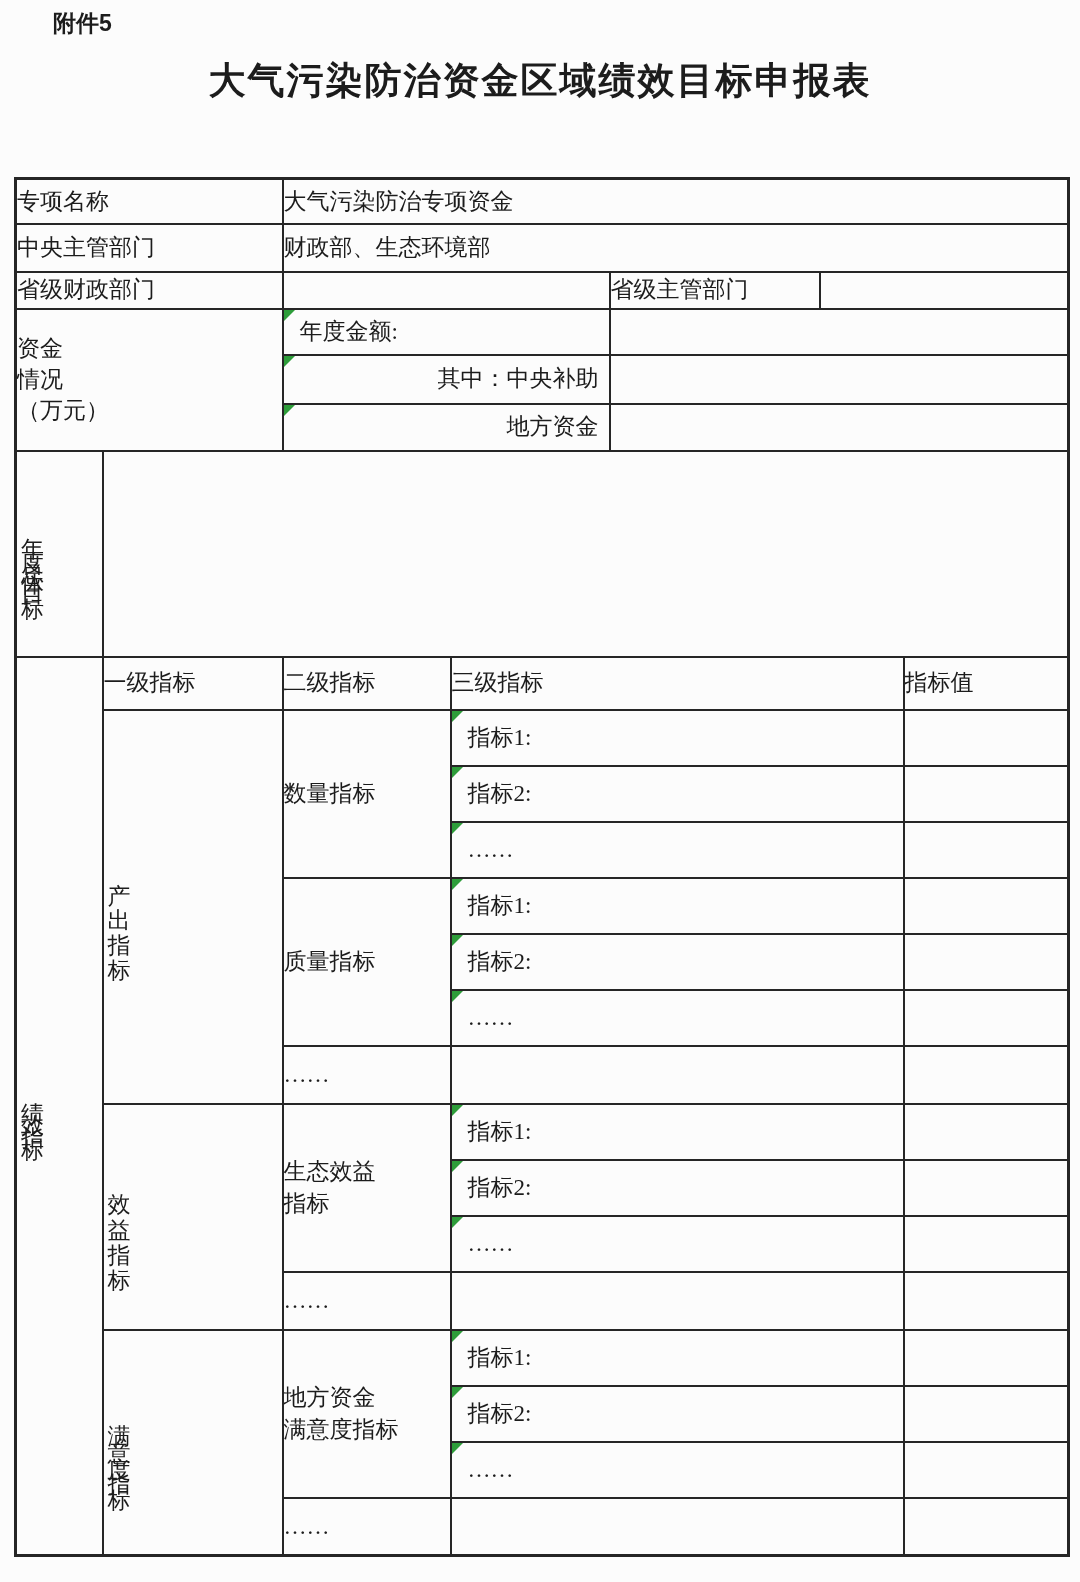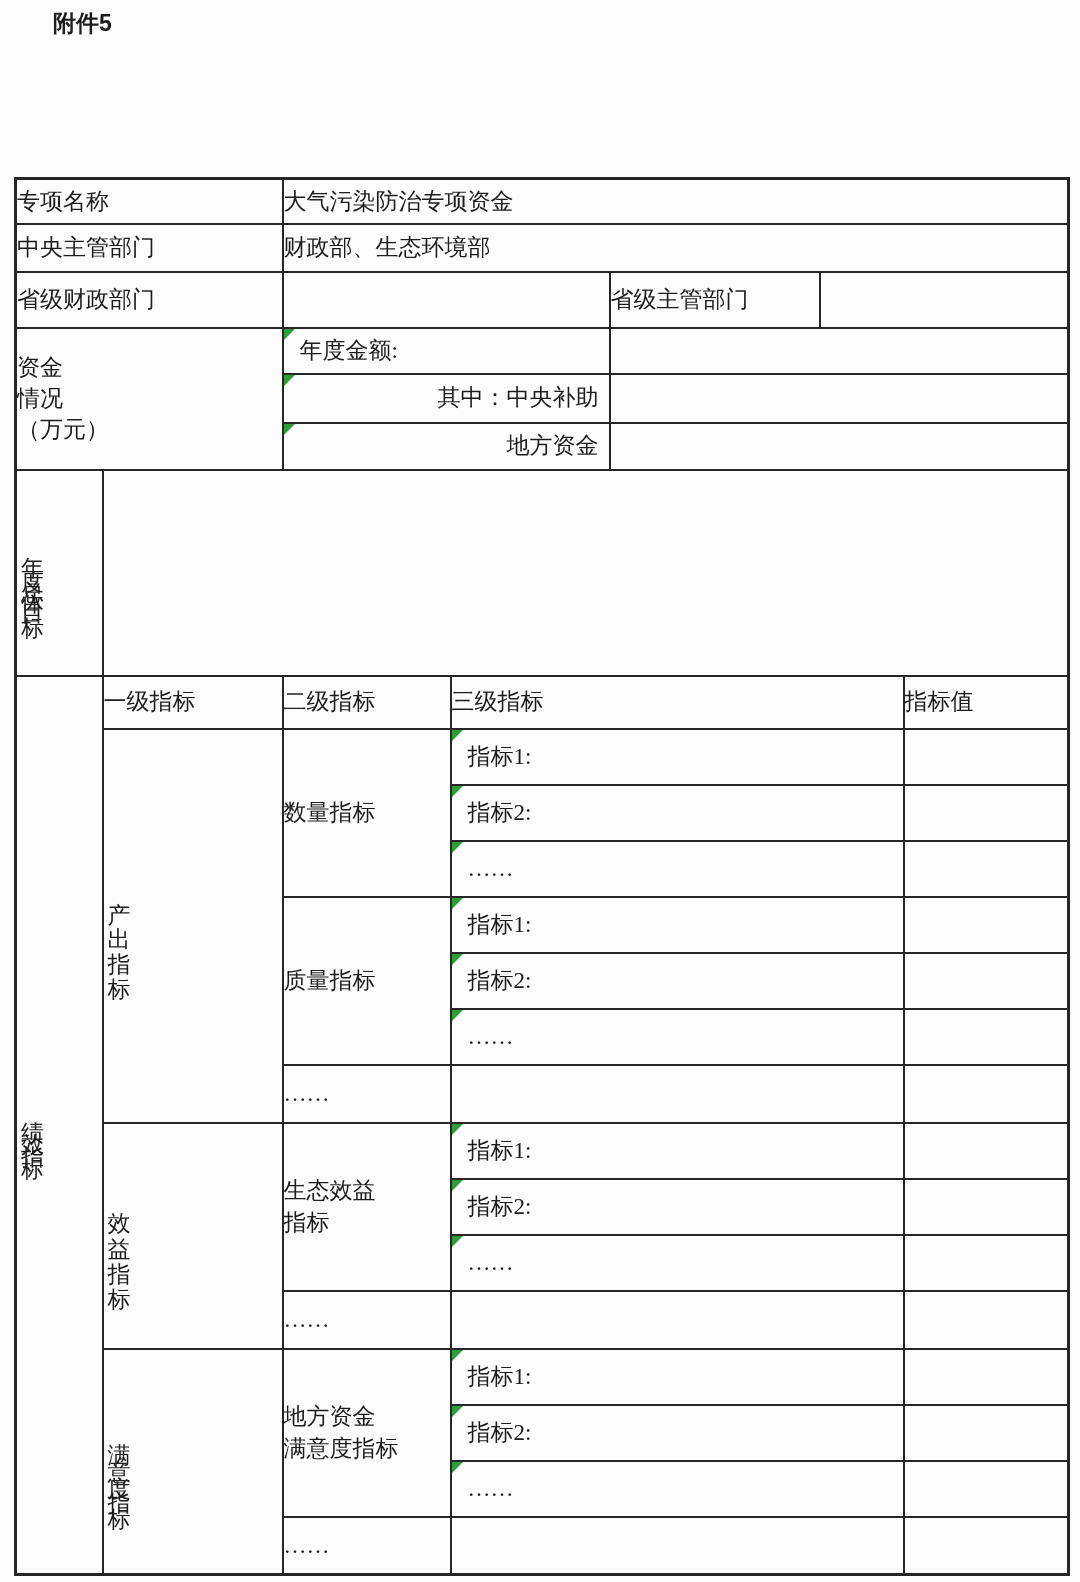--- a/index.html
+++ b/index.html
@@ -23,21 +23,21 @@
     border:3px solid var(--border);}
   table.form td{border:2px solid var(--border);font-size:23px;color:var(--text);
     vertical-align:middle;padding:0;line-height:1.35;overflow:hidden;}
 
   .ctr{text-align:left;}
   .al{text-align:left;padding-left:16px !important;margin-top:15px;}
   .ar{text-align:right;padding-right:10px !important;}
   .pre{white-space:pre-line;}
 
   
-  .h-a{height:45px}.h-b{height:48px}.h-c{height:56px}
+  .h-a{height:45px}.h-b{height:48px}.h-c{height:37px}
   .h-d{height:46px}.h-e{height:49px}.h-f{height:47px}
   .h-goal{height:206px}.h-head{height:53px}
   .h-i{height:56px}.h-ell{height:58px}
 
   
   .vert{display:inline-block;writing-mode:vertical-rl;text-orientation:upright;
     white-space:nowrap;}
   .ls-s{letter-spacing:12px;padding-top:12px;}
   .ls-m{letter-spacing:16px;padding-top:16px;}
   .ls-l{letter-spacing:25px;padding-top:25px;}
@@ -46,20 +46,21 @@
   td.tri-cell{position:relative;}
   .tri{position:absolute;top:0;left:0;width:0;height:0;
     border-top:11px solid var(--green);border-right:11px solid transparent;}
 </style>
 </head>
 <body>
 
 <div class="sheet">
 
   <div class="attachment">附件5</div>
+  <div class="title">大气污染防治资金区域绩效目标申报表</div>
 
   <table class="form">
     <colgroup>
       <col style="width:87px">
         <col style="width:180px">
         <col style="width:168px">
       <col style="width:159px">
         <col style="width:210px">
         <col style="width:84px">
       <col style="width:165px">

